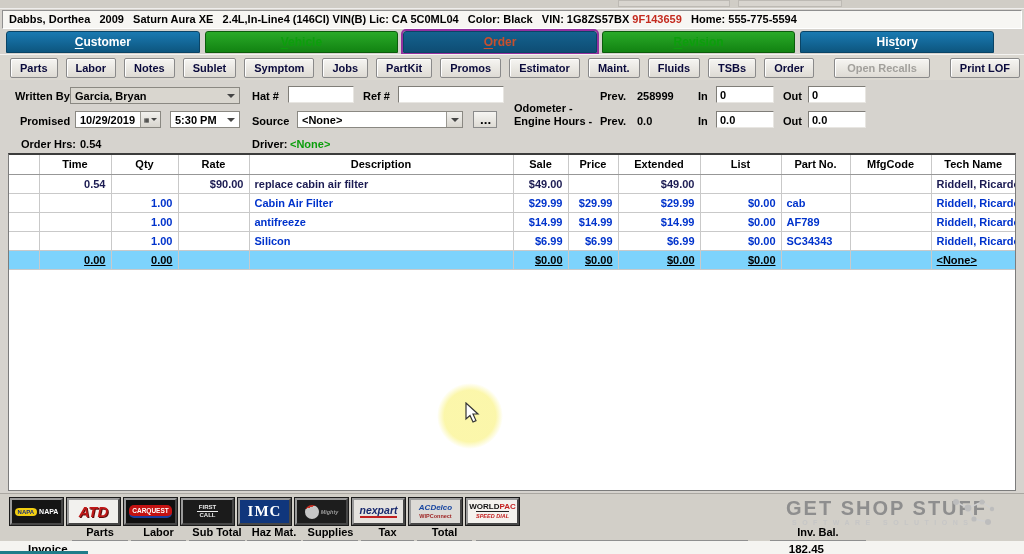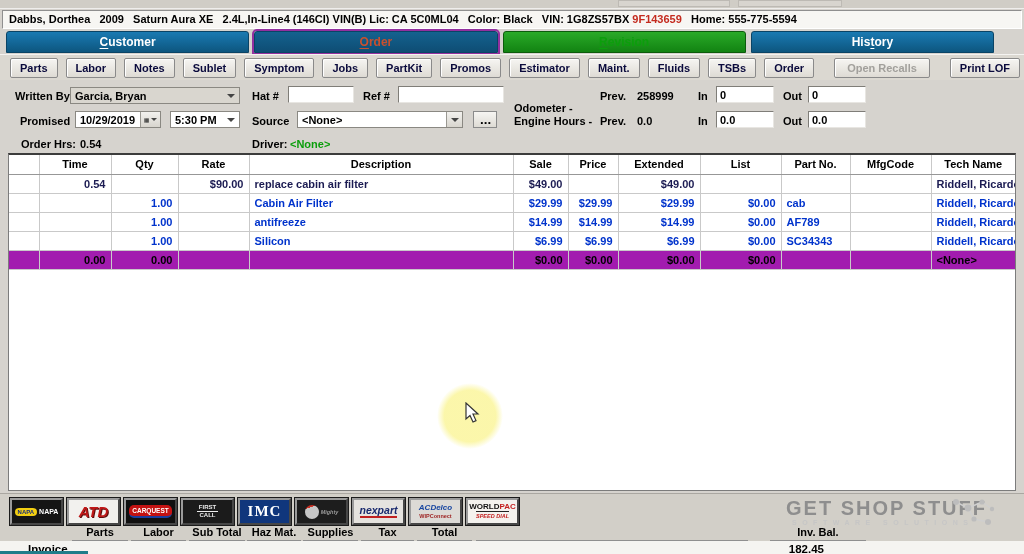--- a/index.html
+++ b/index.html
@@ -56,21 +56,21 @@
   .gridwrap{position:absolute;left:8px;top:153px;width:1008px;height:338px;background:#fff;
             border:1px solid #7c7c7c;border-top:2px solid #3c3c3c;}
   table.grid{border-collapse:collapse;table-layout:fixed;width:100%;font-size:11px;}
   .grid th{font-weight:bold;height:19px;border-right:1px solid #c9c9c9;border-bottom:1px solid #979797;background:#fff;padding:0 2px;}
   .grid td{height:19px;border-right:1px solid #c9c9c9;border-bottom:1px solid #c9c9c9;padding:0 5px;font-weight:bold;white-space:nowrap;overflow:hidden;}
   .grid th:last-child,.grid td:last-child{border-right:none;}
   .grid .r{text-align:right;}
   .grid .l{text-align:left;}
   .r-labor td{color:#1b1b52;}
   .r-part td{color:#0033cc;}
-  .r-sum td{background:#a21caf;color:#000;}
+  .r-sum td{background:#7dd3fc;color:#000;text-decoration:underline;}
   .filler td{border:none;height:220px;}
 
   
   .cursor-glow{position:absolute;left:437px;top:383px;width:66px;height:66px;border-radius:50%;
                background:radial-gradient(closest-side,rgba(251,246,166,.95) 78%,rgba(251,246,166,0));}
   .cursor{position:absolute;left:462px;top:402px;}
 
   
   .footer{position:absolute;left:0;top:493px;width:1024px;height:61px;background:#d2cfc8;border-top:1px solid #aaa7a1;}
   .logo{position:absolute;top:4px;width:53px;height:27px;border:2px outset #9b9b9b;box-shadow:0 0 0 1px #1b1b1b;
@@ -117,20 +117,21 @@
 
   <div class="top-strip">
     <div class="ghost" style="left:618px;width:112px;"></div>
     <div class="ghost" style="left:738px;width:104px;"></div>
   </div>
 
   <div class="info-bar"><span>Dabbs, Dorthea   2009   Saturn Aura XE   2.4L,In-Line4 (146CI) VIN(B) Lic: CA 5C0ML04   Color: Black   VIN: 1G8ZS57BX </span><span class="red">9F143659</span><span>   Home: 555-775-5594</span></div>
 
   <div class="tabs">
     <div class="tab blue"><span></span><u>C</u><span>ustomer</span></div>
+    <div class="tab green"><span></span><u>V</u><span>ehicle</span></div>
     <div class="tab active"><span></span><u>O</u><span>rder</span></div>
     <div class="tab green"><span></span><u>R</u><span>evision</span></div>
     <div class="tab blue"><span>His</span><u>t</u><span>ory</span></div>
   </div>
 
   <div class="btnrow">
     <button class="btn">Parts</button>
     <button class="btn">Labor</button>
     <button class="btn">Notes</button>
     <button class="btn">Sublet</button>

